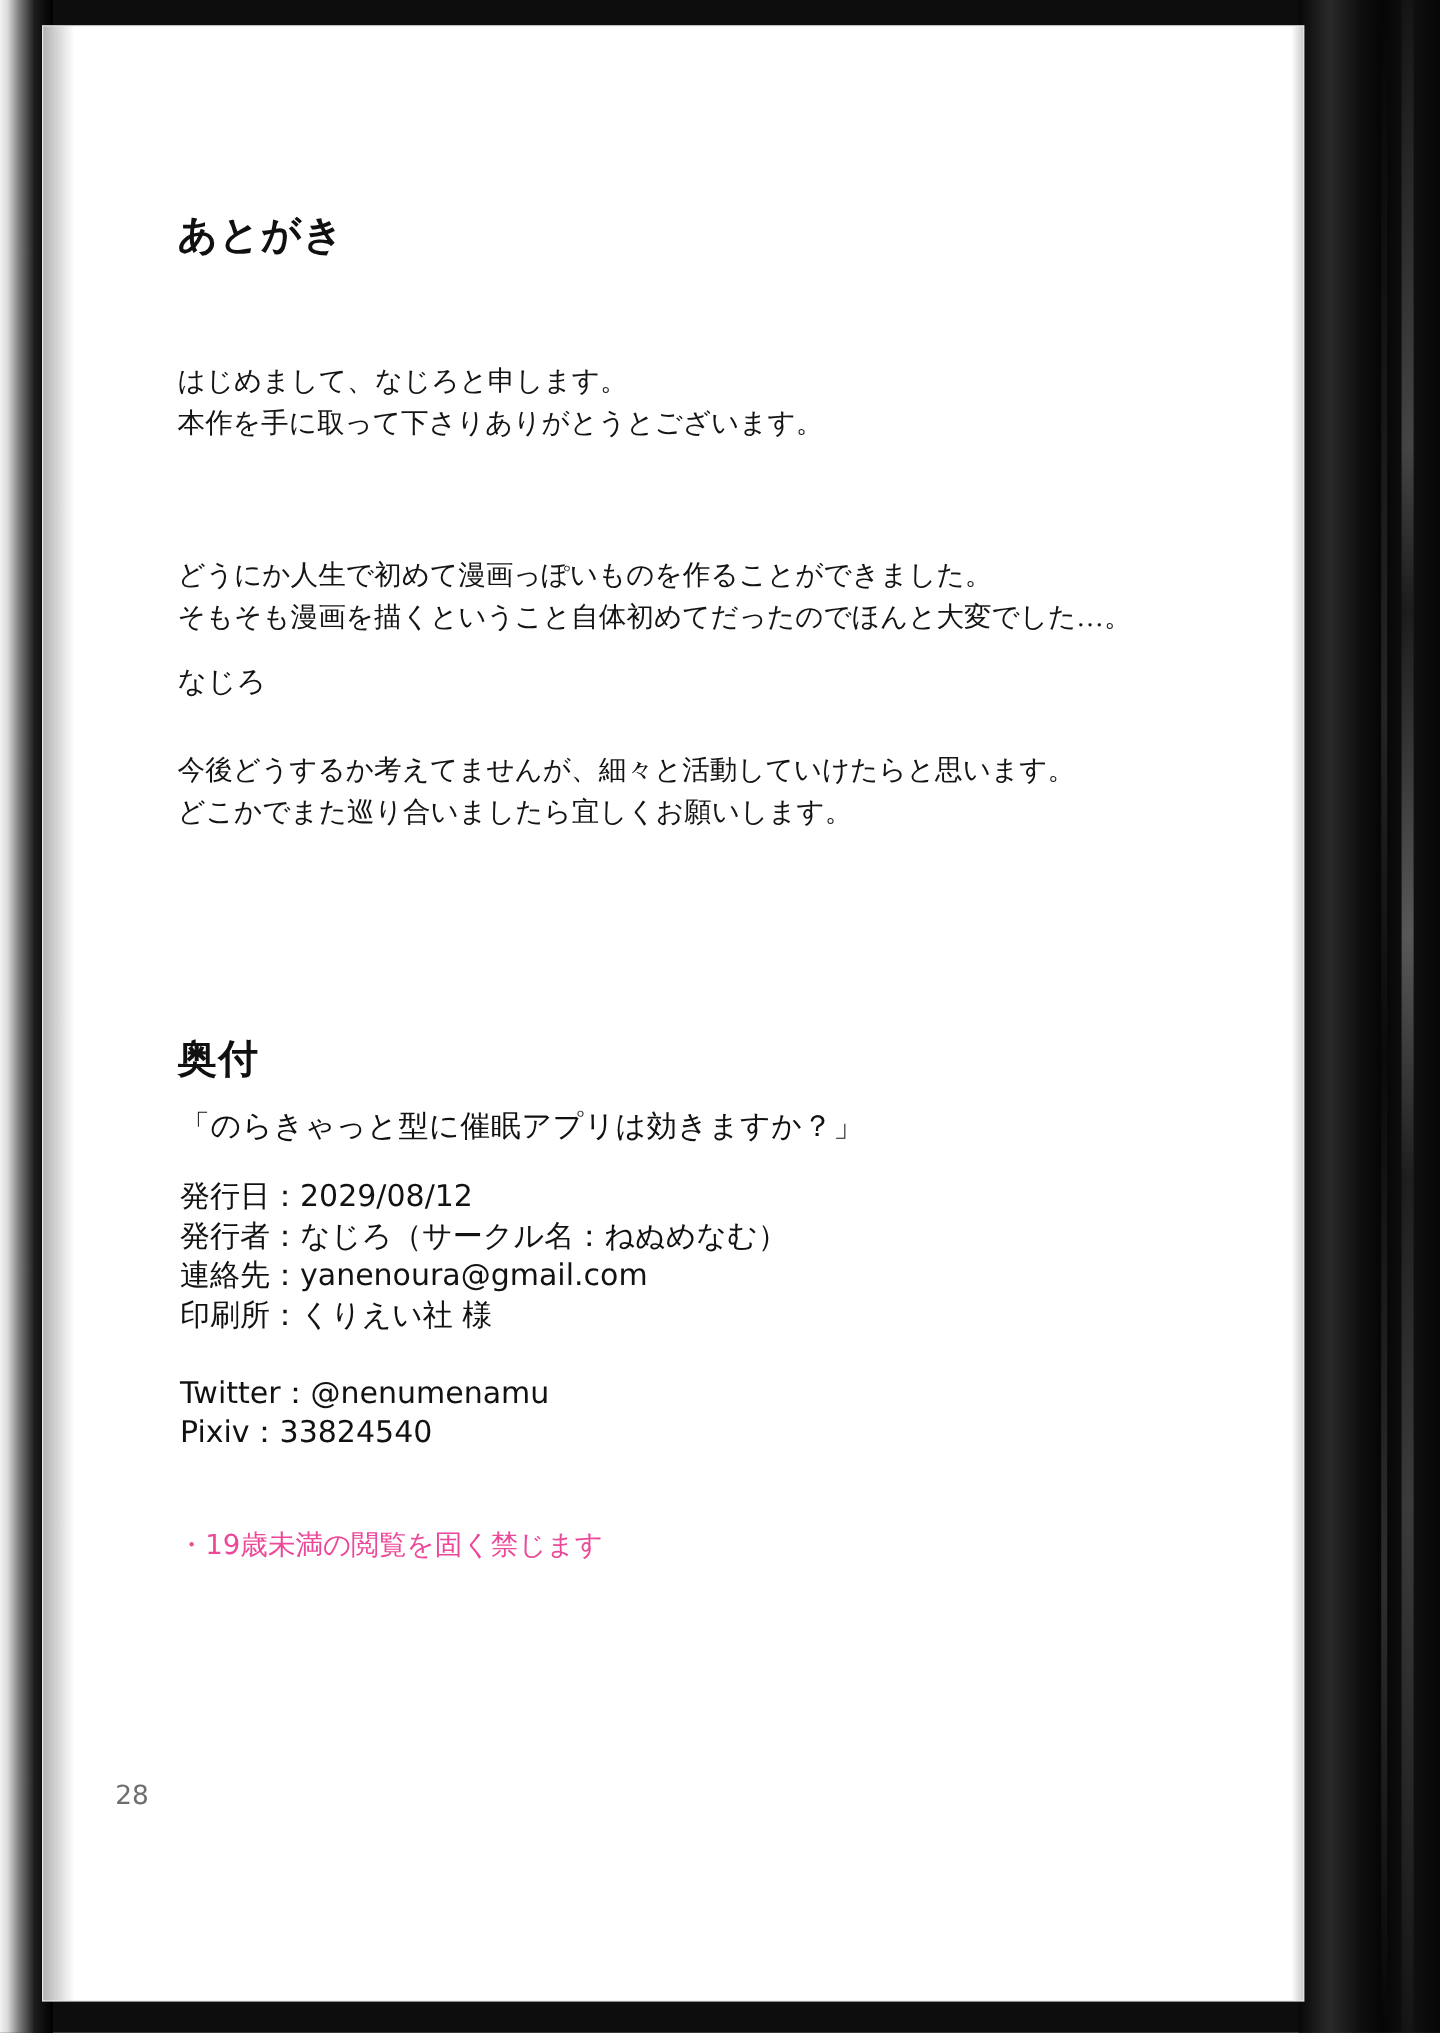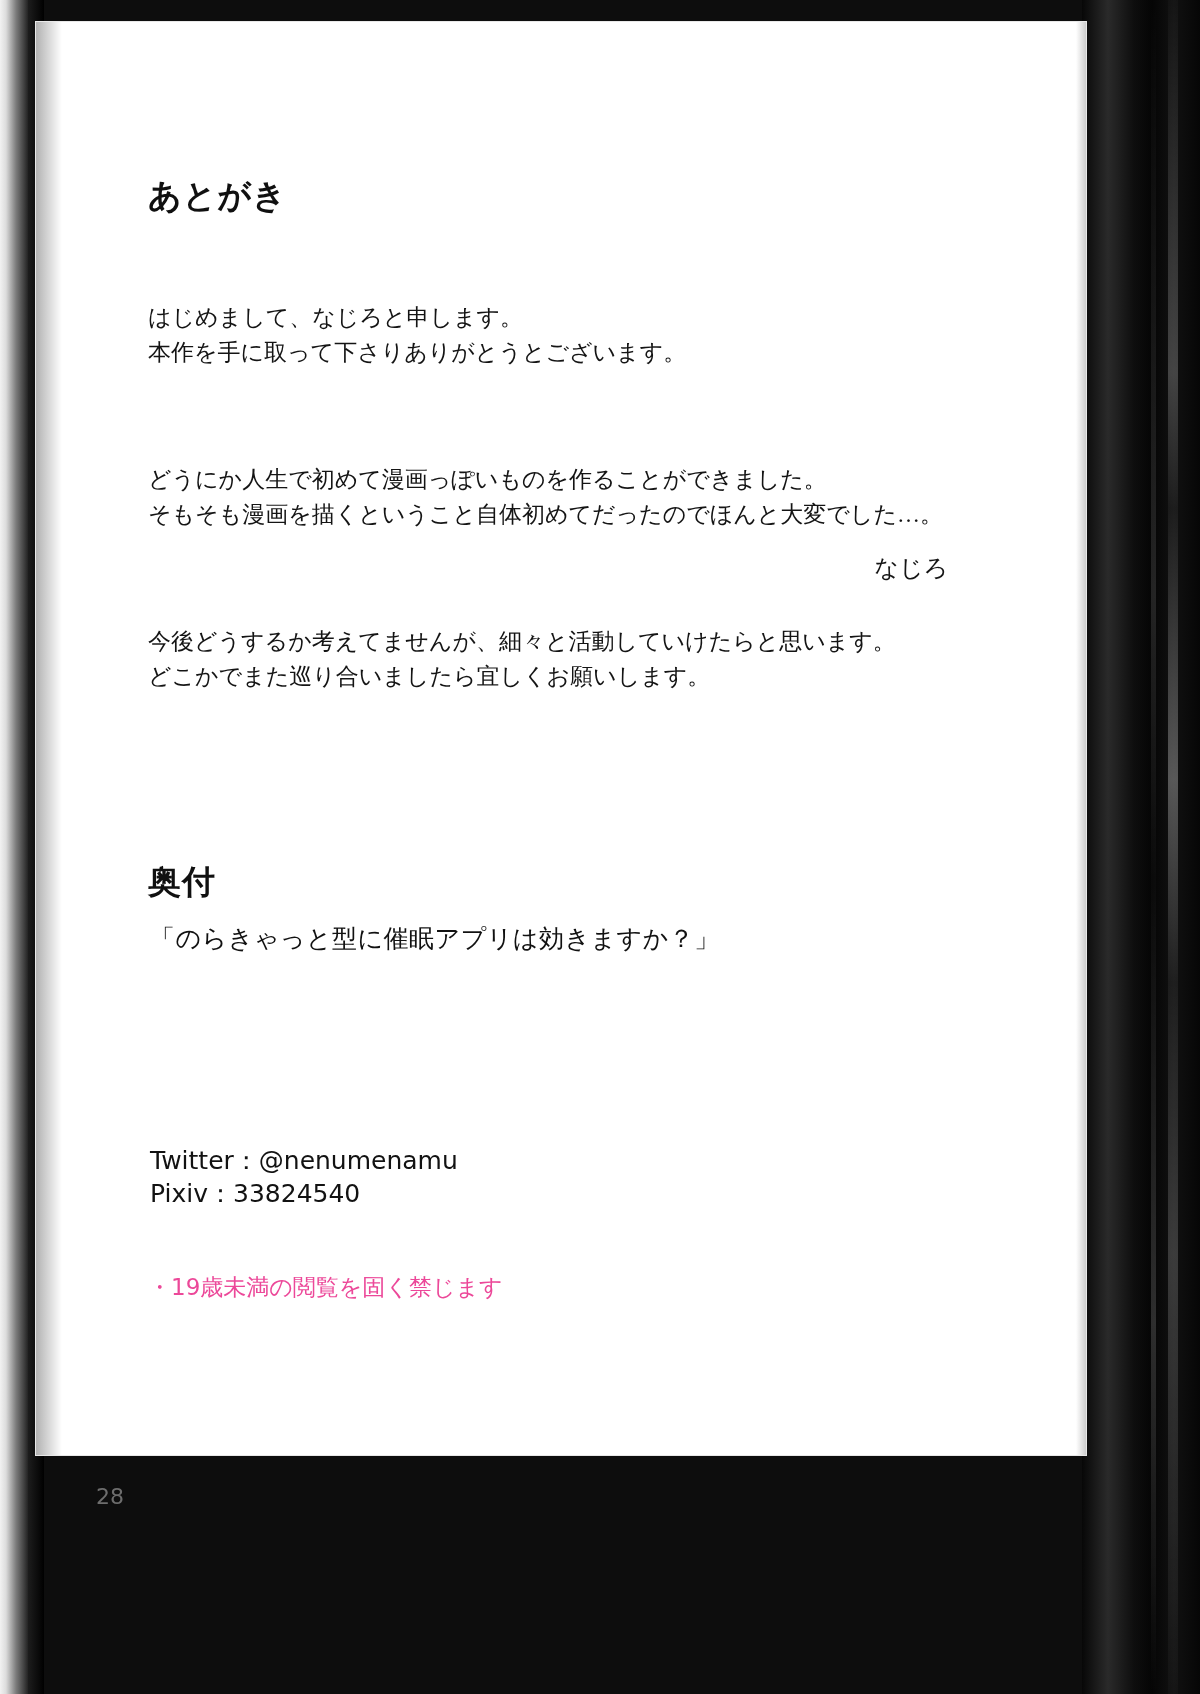--- a/index.html
+++ b/index.html
@@ -55,21 +55,21 @@
     width: 5px; height: 100%;
     background: linear-gradient(to bottom, rgba(255,255,255,0.00) 0%, rgba(255,255,255,0.12) 35%, rgba(255,255,255,0.02) 52%, rgba(255,255,255,0.16) 78%, rgba(255,255,255,0.00) 100%);
   }
 
   
   .page {
     position: absolute;
     left: 36px;
     top: 22px;
     width: 1050px;
-    height: 1433px;
+    height: 1645px;
     background: #ffffff;
     box-shadow: 0 0 0 1px #e8e8e8;
   }
   
   .page .inner-shadow {
     position: absolute;
     left: 0; top: 0;
     width: 26px; height: 100%;
     background: linear-gradient(to right, rgba(0,0,0,0.30), rgba(0,0,0,0.00));
     pointer-events: none;
@@ -113,21 +113,21 @@
     white-space: pre-wrap;
   }
   .afterword-body p { margin: 0 0 22px 0; }
   .afterword-body p:last-child { margin-bottom: 0; }
 
   .signature {
     position: absolute;
     top: 530px;
     left: 0;
     width: 800px;
-    text-align: right;
+    text-align: left;
     font-family: "DejaVu Sans", "Liberation Sans", sans-serif;
     font-size: 24px;
     color: #141414;
   }
 
   .colophon-title { position: absolute; top: 838px; left: 0; }
 
   .work-title {
     position: absolute;
     top: 900px;
@@ -207,20 +207,26 @@
         <p>今後どうするか考えてませんが、細々と活動していけたらと思います。
 どこかでまた巡り合いましたら宜しくお願いします。</p>
       </div>
 
       <div class="signature">なじろ</div>
 
       <h2 class="section-title colophon-title">奥付</h2>
 
       <div class="work-title">「のらきゃっと型に催眠アプリは効きますか？」</div>
 
+      <div class="imprint">
+        <div class="row">発行日：2029/08/12</div>
+        <div class="row">発行者：なじろ（サークル名：ねぬめなむ）</div>
+        <div class="row">連絡先：yanenoura@gmail.com</div>
+        <div class="row">印刷所：くりえい社 様</div>
+      </div>
 
       <div class="social">
         <div class="row">Twitter：@nenumenamu</div>
         <div class="row">Pixiv：33824540</div>
       </div>
 
       <div class="notice">・19歳未満の閲覧を固く禁じます</div>
     </div>
 
     <div class="page-number">28</div>

